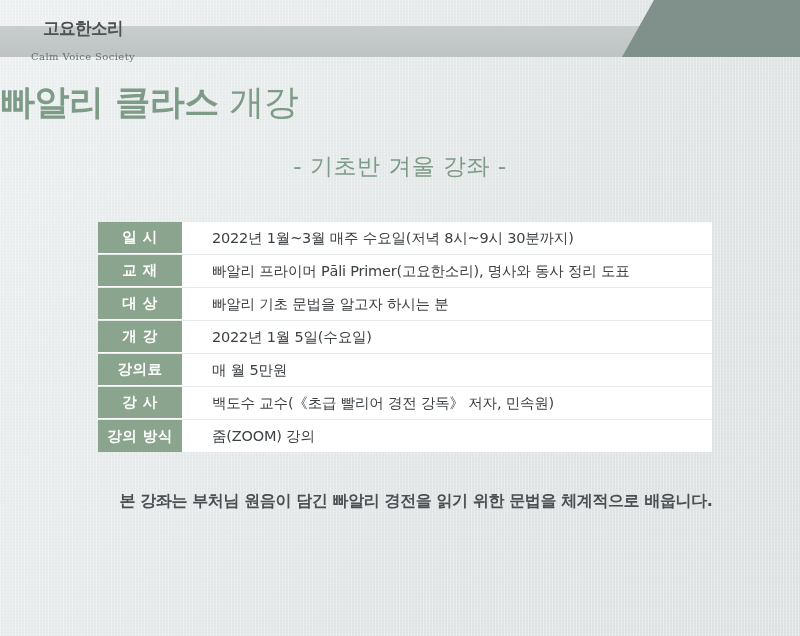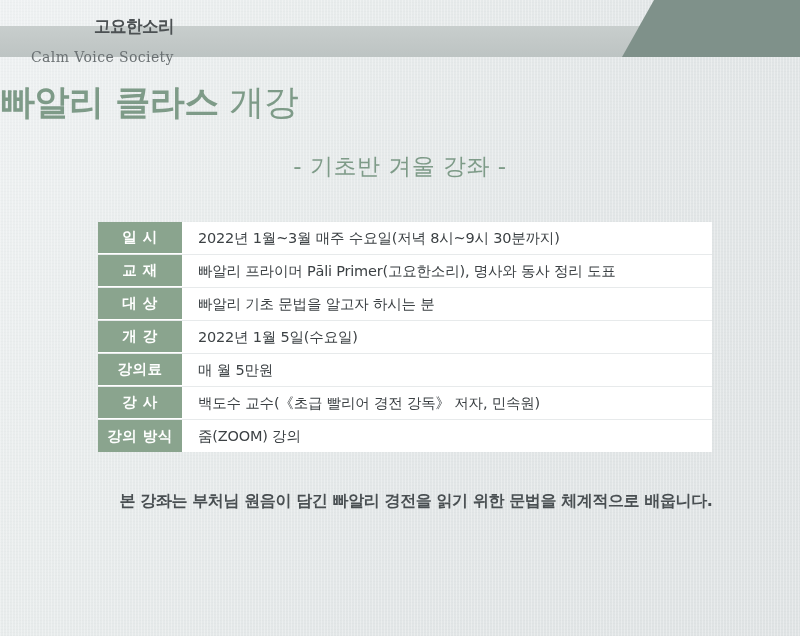--- a/index.html
+++ b/index.html
@@ -53,33 +53,33 @@
   }
 
   .logo {
     position: absolute;
     left: 31px;
     top: 26px;
     height: 31px;
     display: flex;
     flex-direction: column;
     justify-content: center;
-    align-items: flex-end;
+    align-items: center;
     line-height: 1;
   }
   .logo-ko {
     font-size: 16.5px;
     font-weight: bold;
     color: #4c5153;
     letter-spacing: -0.5px;
     transform: scaleY(1.05);
     transform-origin: left center;
   }
   .logo-en {
-    font-size: 14px;
+    font-size: 10px;
     color: #6a7072;
     letter-spacing: 0.4px;
     margin-top: 14px;
     font-family: "DejaVu Serif", "Liberation Serif", serif;
   }
 
   
   .title {
     position: absolute;
     left: 0;
@@ -137,21 +137,21 @@
     letter-spacing: 0.5px;
     border-bottom: 1px solid #ffffff;
     box-sizing: border-box;
   }
   .info-row:last-child .info-label { border-bottom: none; }
 
   .info-value {
     flex: 1 1 auto;
     display: flex;
     align-items: center;
-    padding-left: 16px;
+    padding-left: 30px;
     font-size: 14.5px;
     color: #3c4144;
     letter-spacing: -0.2px;
     white-space: nowrap;
     overflow: hidden;
   }
 
   
   .footer-note {
     position: absolute;

